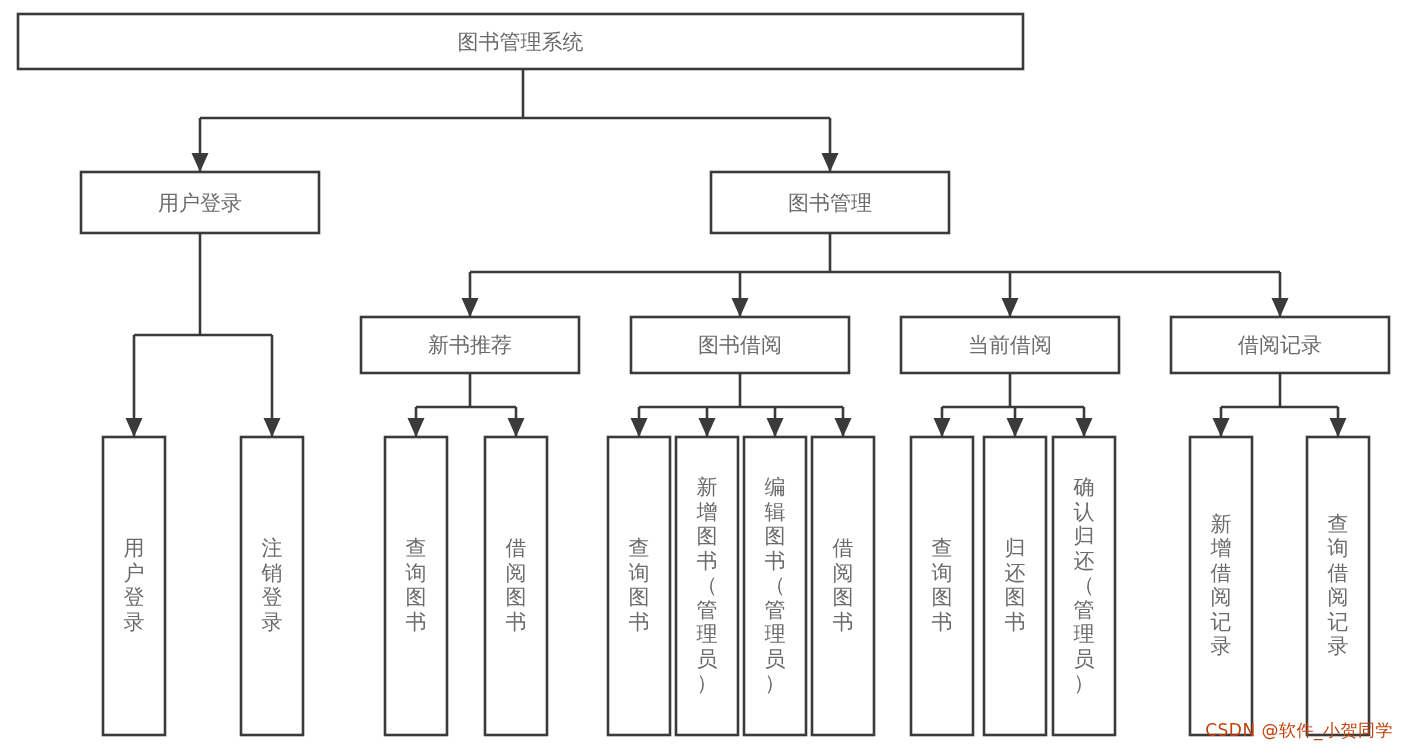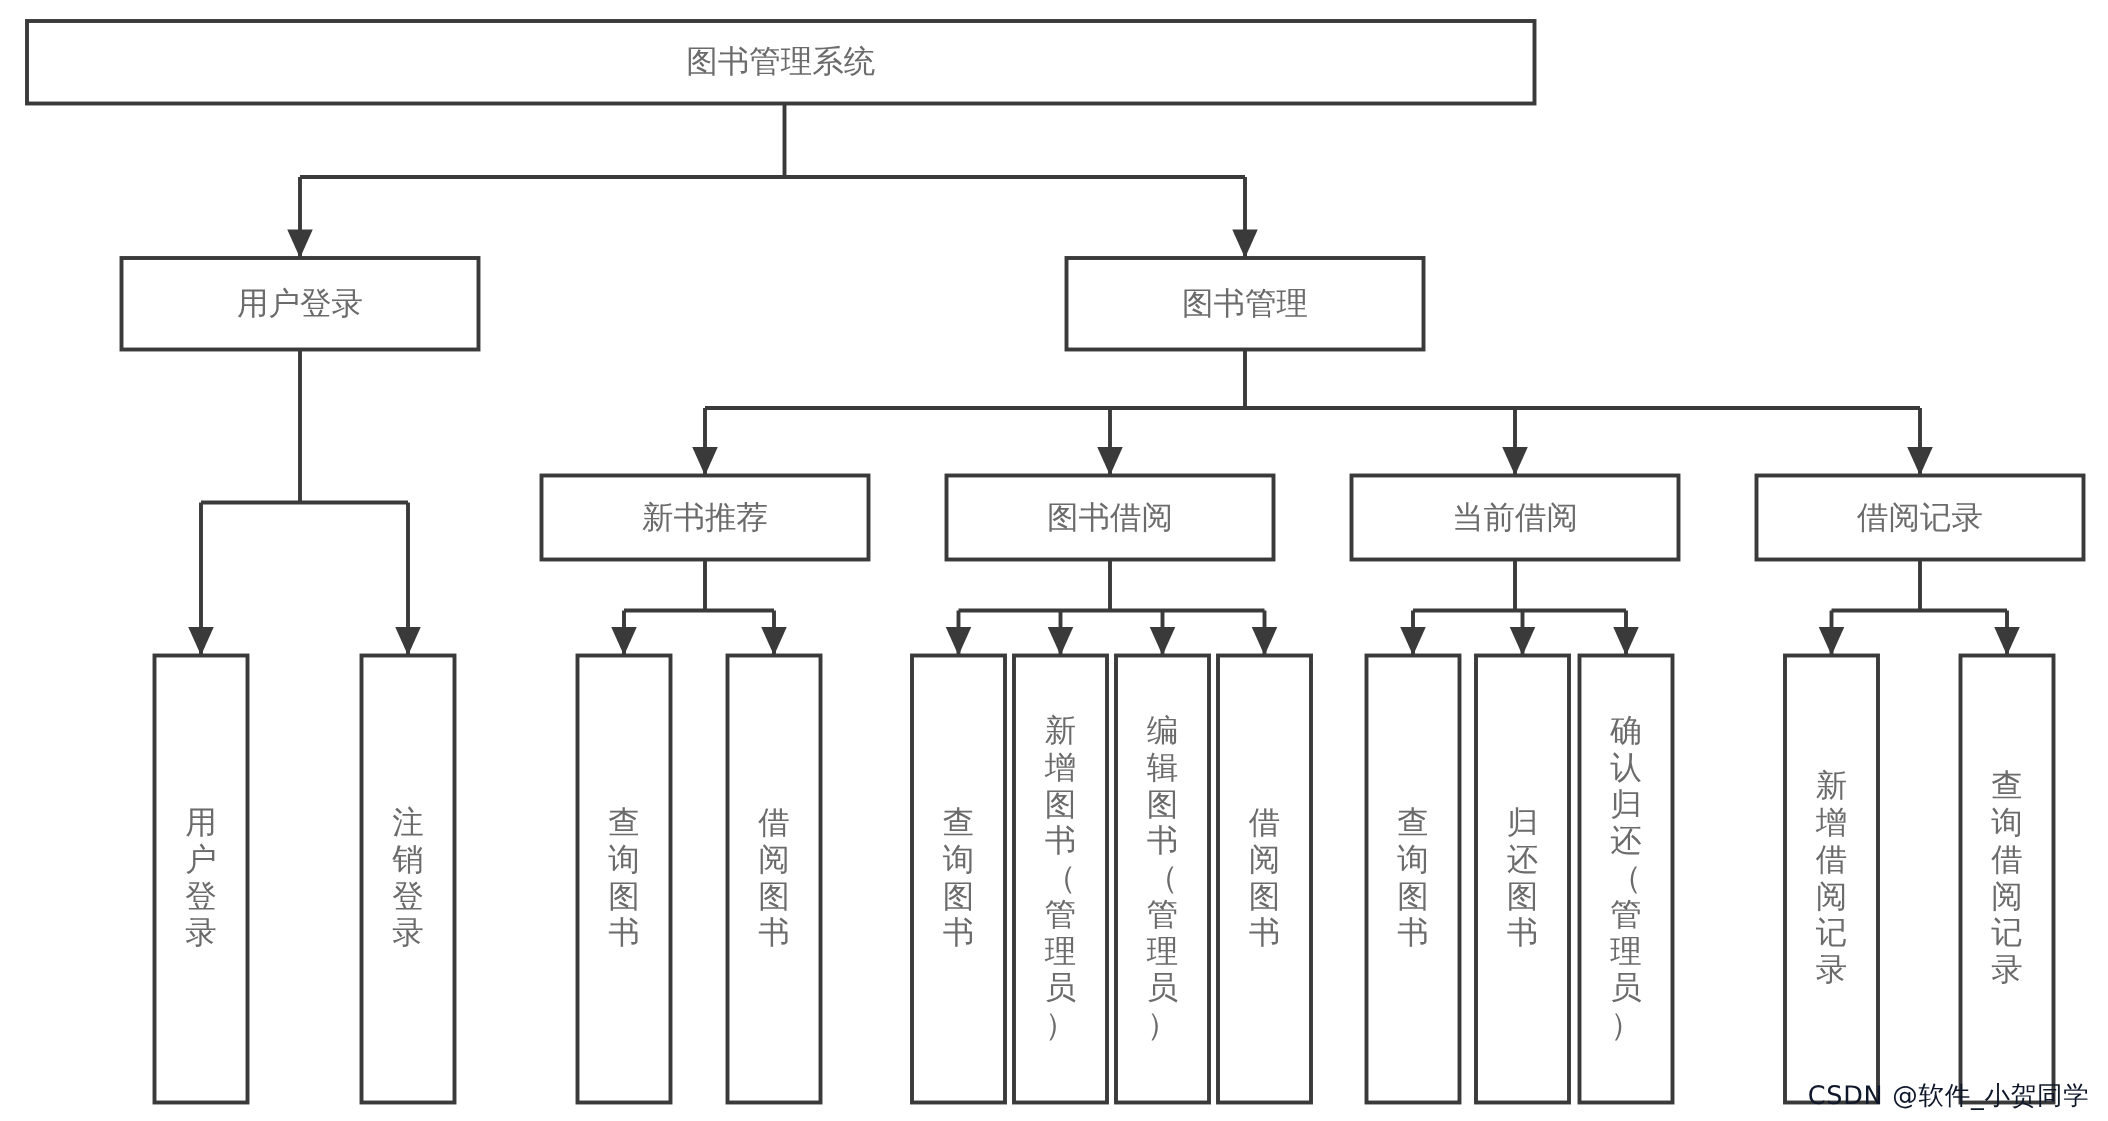--- a/index.html
+++ b/index.html
@@ -54,21 +54,21 @@
   .node-label-vertical {
     fill: #6b6b6b;
     font-family: "DejaVu Sans", "Liberation Sans", sans-serif;
     font-size: 21px;
     text-anchor: middle;
   }
   .watermark {
     position: absolute;
     right: 12px;
     bottom: 5px;
-    color: #0f172a;
+    color: #c2410c;
     font-size: 17px;
     font-family: "DejaVu Sans", "Liberation Sans", sans-serif;
     letter-spacing: 0.5px;
     white-space: nowrap;
     user-select: none;
   }
 </style>
 </head>
 <body>
 

